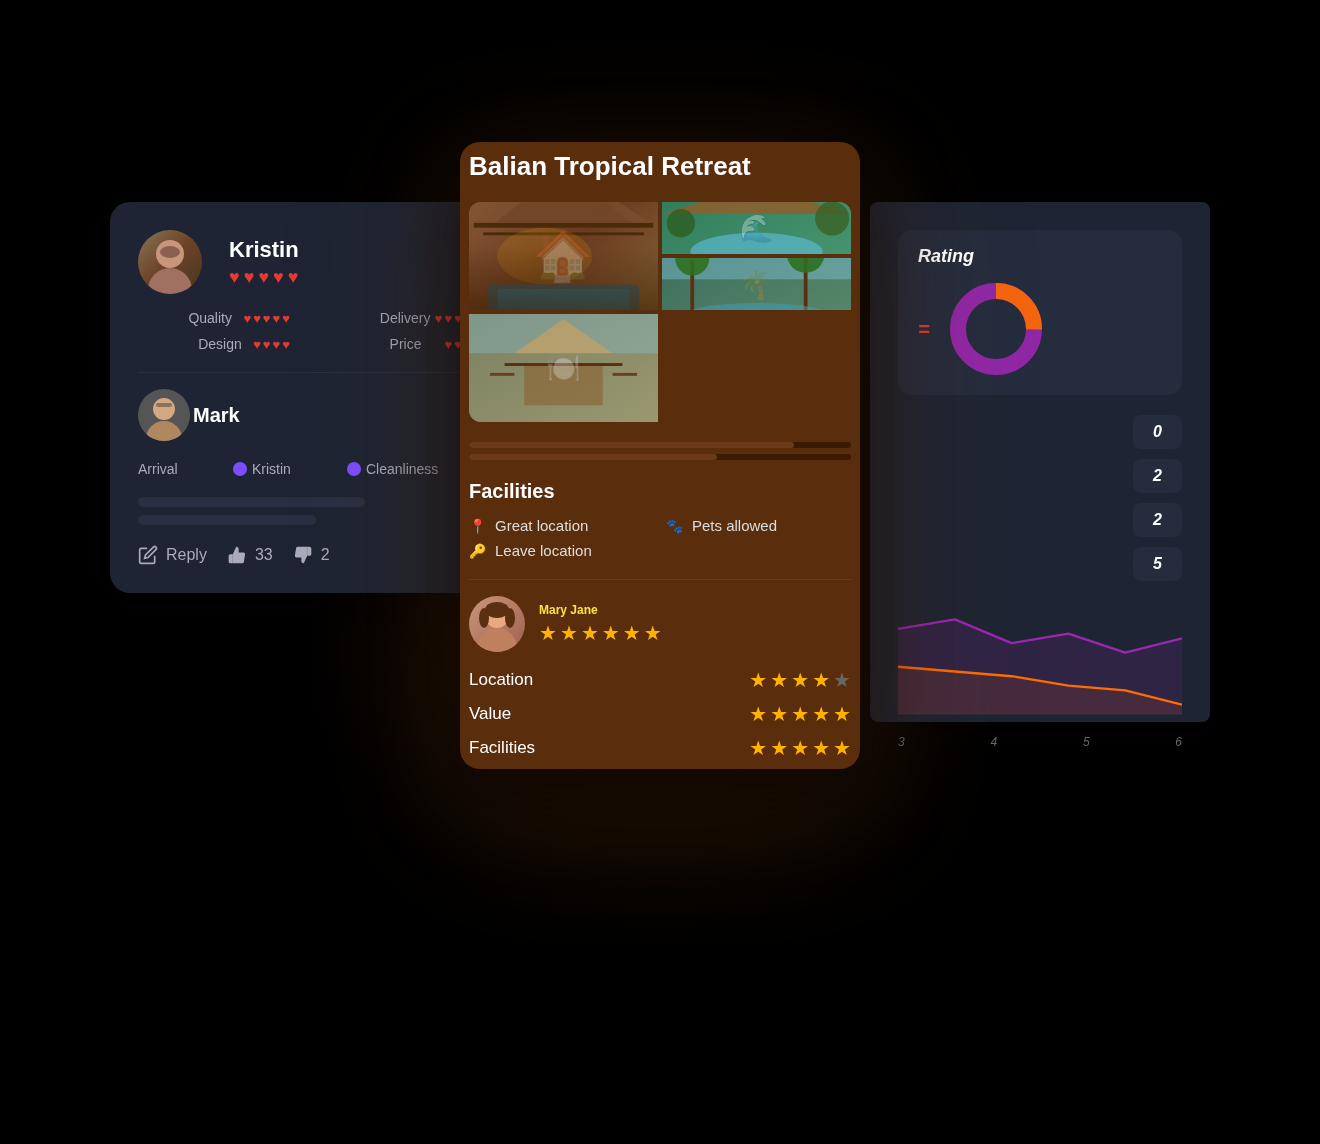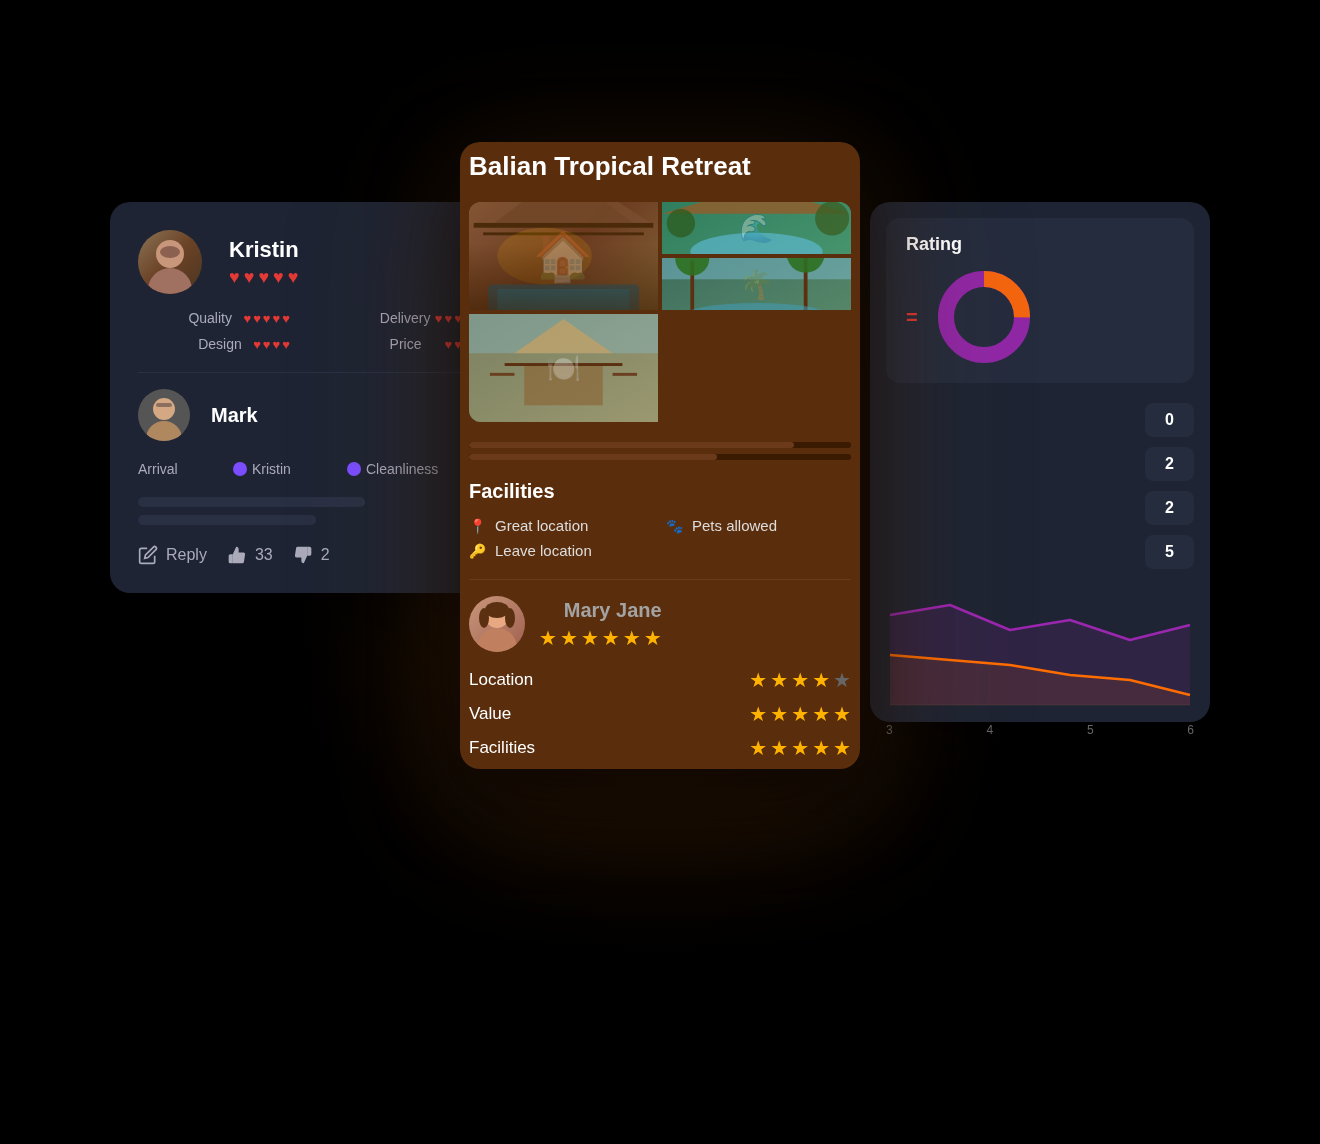--- a/index.html
+++ b/index.html
@@ -121,21 +121,21 @@
     }
 
     
     .mark-section {
       margin-top: 8px;
     }
 
     .mark-header {
       display: flex;
       align-items: center;
-      gap: 21px;
+      gap: 3px;
       margin-bottom: 20px;
     }
 
     .avatar-small {
       width: 52px;
       height: 52px;
       border-radius: 50%;
       overflow: hidden;
       background: #555;
     }
@@ -411,24 +411,23 @@
       overflow: hidden;
     }
 
     .reviewer-info {
       display: flex;
       flex-direction: column;
       gap: 4px;
     }
 
     .reviewer-name-center {
-      color: #a3a3a3;
-      font-size: 20px;
+      color: #fde047;
+      font-size: 12px;
       font-weight: 600;
-      text-align: right;
     }
 
     .star-rating {
       display: flex;
       gap: 3px;
     }
 
     .star-gold {
       color: #FFB300;
       font-size: 20px;
@@ -457,25 +456,26 @@
       font-weight: 500;
     }
 
     
     .right-card {
       position: absolute;
       right: 0;
       top: 80px;
       width: 340px;
       background: #1e2433;
-      border-radius: 20px;
-      padding: 16px;
+      border-radius: 8px;
+      padding: 28px;
       z-index: 1;
       box-shadow: 0 20px 60px rgba(0,0,0,0.5);
       height: 520px;
+      font-style: italic;
     }
 
     .rating-box {
       background: #252c3d;
       border-radius: 14px;
       padding: 16px 20px;
       margin-bottom: 20px;
       display: flex;
       align-items: center;
       gap: 20px;

